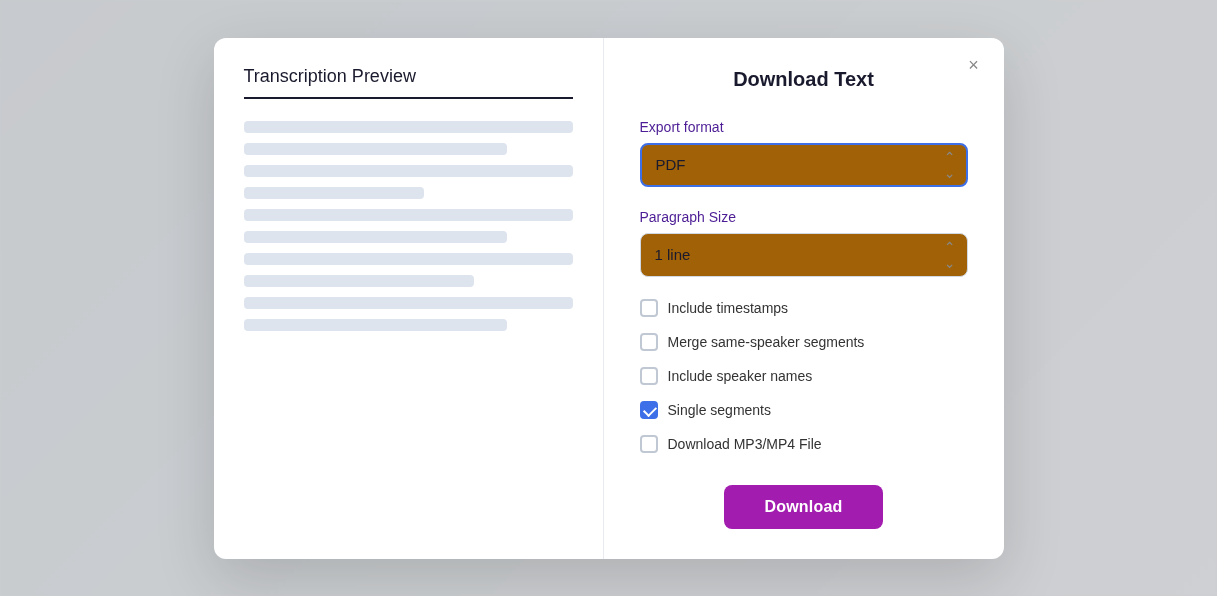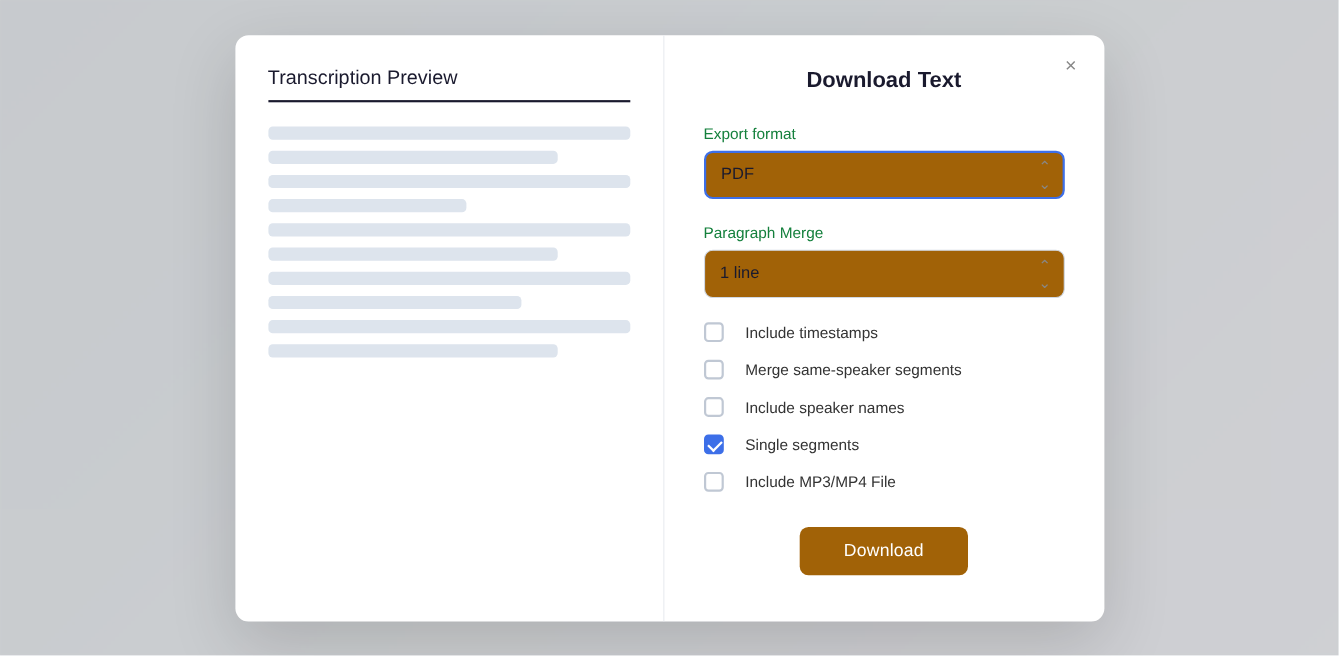--- a/index.html
+++ b/index.html
@@ -74,21 +74,21 @@
     }
 
     .preview-line.short { width: 55%; }
     .preview-line.medium { width: 80%; }
     .preview-line.long { width: 100%; }
     .preview-line.xmedium { width: 70%; }
 
     
     .modal-right {
       flex: 1;
-      padding: 30px 36px 42px;
+      padding: 30px 36px 30px;
       display: flex;
       flex-direction: column;
     }
 
     
     .close-btn {
       position: absolute;
       top: 14px;
       right: 16px;
       background: none;
@@ -107,21 +107,21 @@
     .modal-title {
       font-size: 20px;
       font-weight: 600;
       color: #1a1a2e;
       text-align: center;
       margin-bottom: 28px;
     }
 
     .field-label {
       font-size: 14px;
-      color: #15803d;
+      color: #4c1d95;
       font-weight: 500;
       margin-bottom: 8px;
     }
 
     .select-wrapper {
       position: relative;
       margin-bottom: 22px;
     }
 
     .select-control {
@@ -156,21 +156,21 @@
     .checkboxes {
       display: flex;
       flex-direction: column;
       gap: 16px;
       margin-bottom: 32px;
     }
 
     .checkbox-row {
       display: flex;
       align-items: center;
-      gap: 20px;
+      gap: 10px;
       cursor: pointer;
     }
 
     .checkbox-input {
       width: 18px;
       height: 18px;
       border: 2px solid #c0c8d4;
       border-radius: 4px;
       appearance: none;
       cursor: pointer;
@@ -196,27 +196,27 @@
       border-left: none;
       transform: rotate(45deg);
     }
 
     .checkbox-label {
       font-size: 14px;
       color: #333;
     }
 
     .download-btn {
-      background: #a16207;
+      background: #a21caf;
       color: #fff;
       border: none;
       border-radius: 8px;
       padding: 13px 40px;
       font-size: 16px;
-      font-weight: 400;
+      font-weight: 700;
       cursor: pointer;
       align-self: center;
       margin-top: auto;
       letter-spacing: 0.2px;
     }
   </style>
 </head>
 <body>
 
 <div class="bg-content"></div>
@@ -251,21 +251,21 @@
       <div class="select-wrapper">
         <select class="select-control">
           <option>PDF</option>
           <option>DOCX</option>
           <option>TXT</option>
           <option>SRT</option>
         </select>
         <span class="select-arrow">⌃<br style="margin-top:-4px">⌄</span>
       </div>
 
-      <div class="field-label">Paragraph Merge</div>
+      <div class="field-label">Paragraph Size</div>
       <div class="select-wrapper">
         <select class="select-control secondary">
           <option>1 line</option>
           <option>2 lines</option>
           <option>3 lines</option>
           <option>Custom</option>
         </select>
         <span class="select-arrow">⌃<br style="margin-top:-4px">⌄</span>
       </div>
 
@@ -286,21 +286,21 @@
           <span class="checkbox-label">Include speaker names</span>
         </label>
 
         <label class="checkbox-row">
           <input type="checkbox" class="checkbox-input" checked="" style="">
           <span class="checkbox-label">Single segments</span>
         </label>
 
         <label class="checkbox-row">
           <input type="checkbox" class="checkbox-input" style="">
-          <span class="checkbox-label">Include MP3/MP4 File</span>
+          <span class="checkbox-label">Download MP3/MP4 File</span>
         </label>
 
       </div>
 
       <button class="download-btn">Download</button>
 
     </div>
   </div>
 </div>
 

